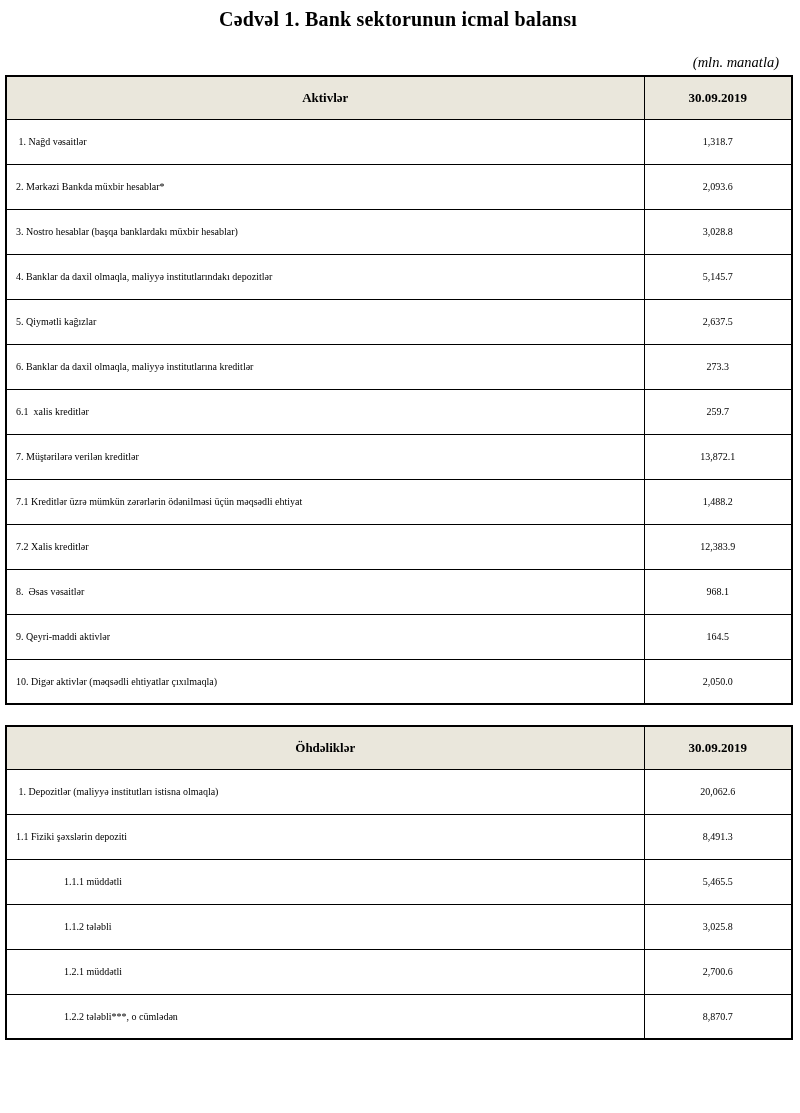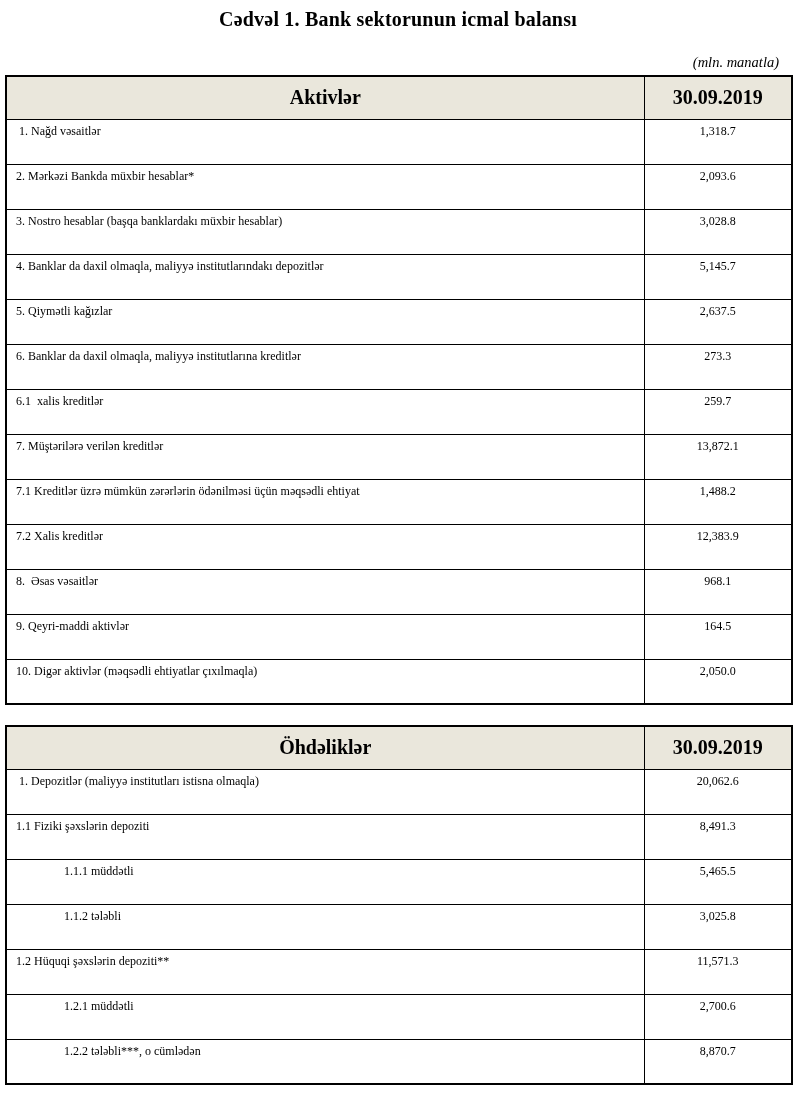--- a/index.html
+++ b/index.html
@@ -44,32 +44,32 @@
   col.c-value{width:148px;}
   .balance-table th,
   .balance-table td{
     border:1.5px solid var(--border-color);
     box-sizing:border-box;
     overflow:hidden;
   }
   .balance-table th{
     background:var(--header-bg);
     height:43px;
-    font-size:20px;
+    font-size:13px;
     font-weight:bold;
     text-align:center;
     vertical-align:middle;
     padding:0 4px;
     margin-top:24px;
   }
   .balance-table td{
     height:45px;
     vertical-align:top;
-    font-size:12px;
-    padding-top:4px;
+    font-size:10px;
+    padding-top:16px;
   }
   td.label-cell{
     text-align:left;
     padding-left:9px;
     padding-right:6px;
     white-space:pre-wrap;
   }
   td.label-cell.indent-1{padding-left:57px;margin-top:40px;}
   td.value-cell{text-align:center;}
   tr.bold td{font-weight:bold;}
@@ -172,24 +172,20 @@
   </tr>
         <tr>
     <td class="label-cell indent-1">1.1.1 müddətli</td>
     <td class="value-cell">5,465.5</td>
   </tr>
         <tr>
     <td class="label-cell indent-1">1.1.2 tələbli</td>
     <td class="value-cell">3,025.8</td>
   </tr>
         <tr>
-    <td class="label-cell">1.2 Hüquqi şəxslərin depoziti**</td>
-    <td class="value-cell">11,571.3</td>
-  </tr>
-        <tr>
     <td class="label-cell indent-1">1.2.1 müddətli</td>
     <td class="value-cell">2,700.6</td>
   </tr>
         <tr>
     <td class="label-cell indent-1">1.2.2 tələbli***, o cümlədən</td>
     <td class="value-cell">8,870.7</td>
   </tr>
       </tbody>
   </table>
 

